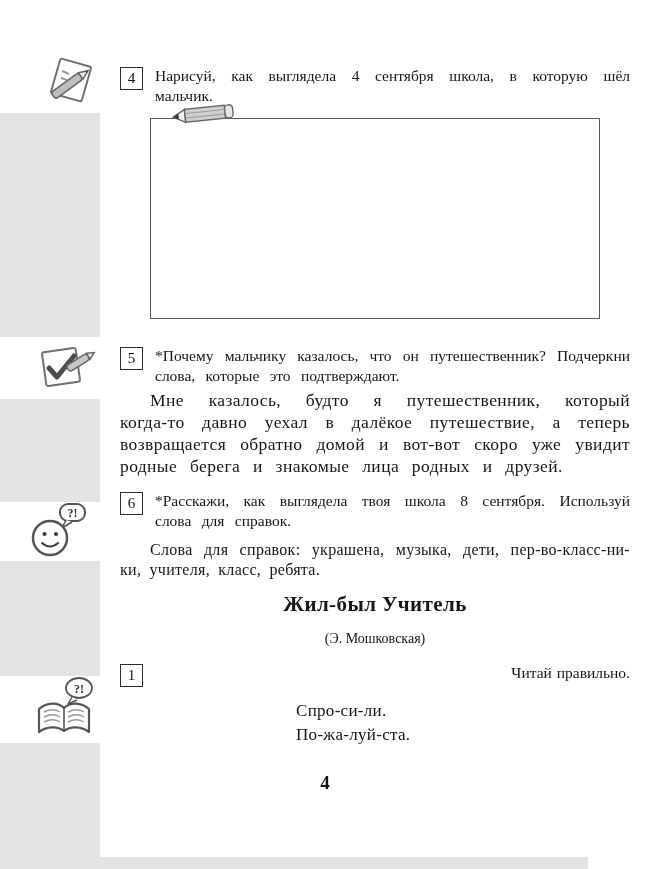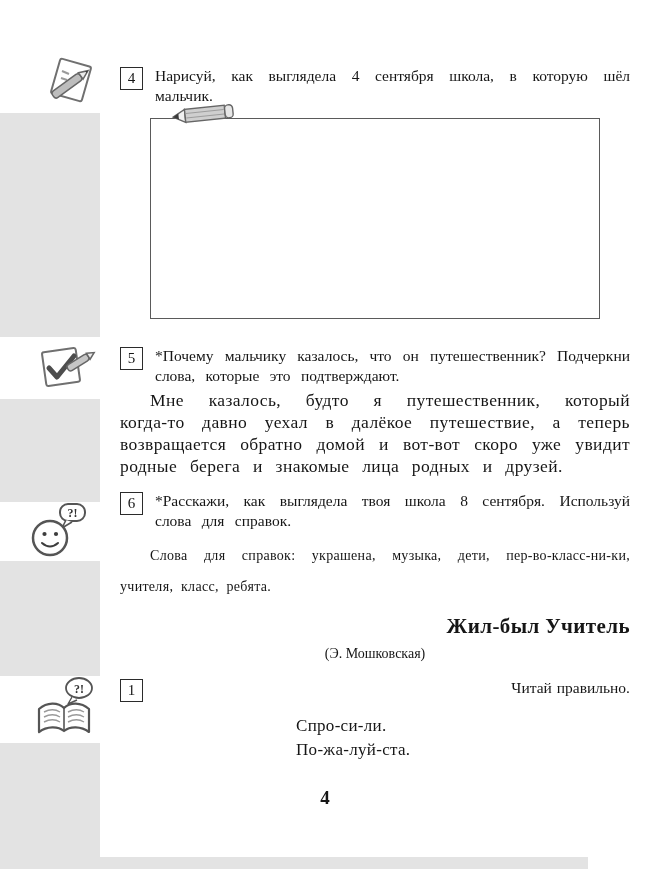--- a/index.html
+++ b/index.html
@@ -42,25 +42,25 @@
   }
   .pencil-icon { position:absolute; top:-14px; left:20px; transform:rotate(-6deg); }
 
   .row5 { margin-top:27px; }
   .passage {
     margin-top:3px; font-size:17.5px; line-height:22px;
     text-align:justify; text-indent:30px; word-spacing:8px; letter-spacing:0.4px;
   }
   .row6 { margin-top:14px; }
   .words {
-    margin-top:9px; font-size:14px; line-height:31px;
+    margin-top:9px; font-size:16px; line-height:20px;
     text-align:justify; text-indent:30px; word-spacing:4px; letter-spacing:0.3px;
   }
-  .story-title { margin-top:12px; text-align:right; font-size:21px; font-weight:bold; letter-spacing:0.4px; }
-  .story-author { margin-top:7px; text-align:center; font-size:14px; }
+  .story-title { margin-top:12px; text-align:center; font-size:21px; font-weight:bold; letter-spacing:0.4px; }
+  .story-author { margin-top:14px; text-align:center; font-size:14px; }
   .row1 { margin-top:16px; }
   .reading { margin-top:12px; margin-left:176px; font-size:17px; line-height:23.5px; letter-spacing:0.3px; }
   .page-number { margin-top:26px; margin-left:-120px; width:650px; text-align:center; font-size:19px; font-weight:bold; }
 </style>
 </head>
 <body>
 
 <div class="page">
 
   <div class="sidebar-block sb1"></div>

